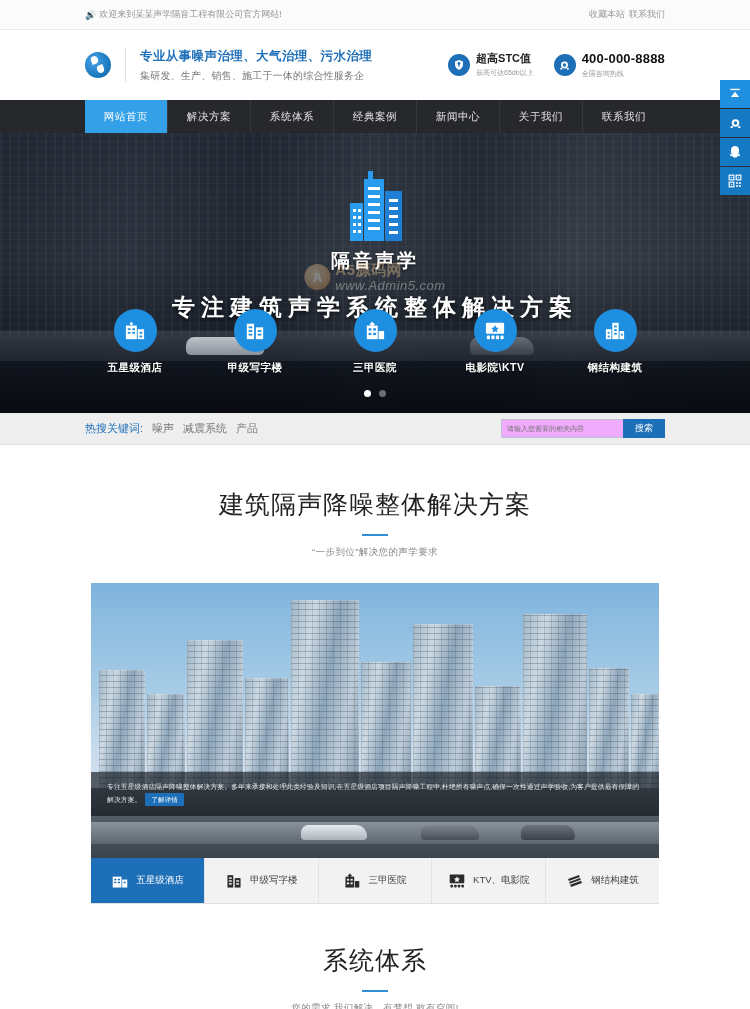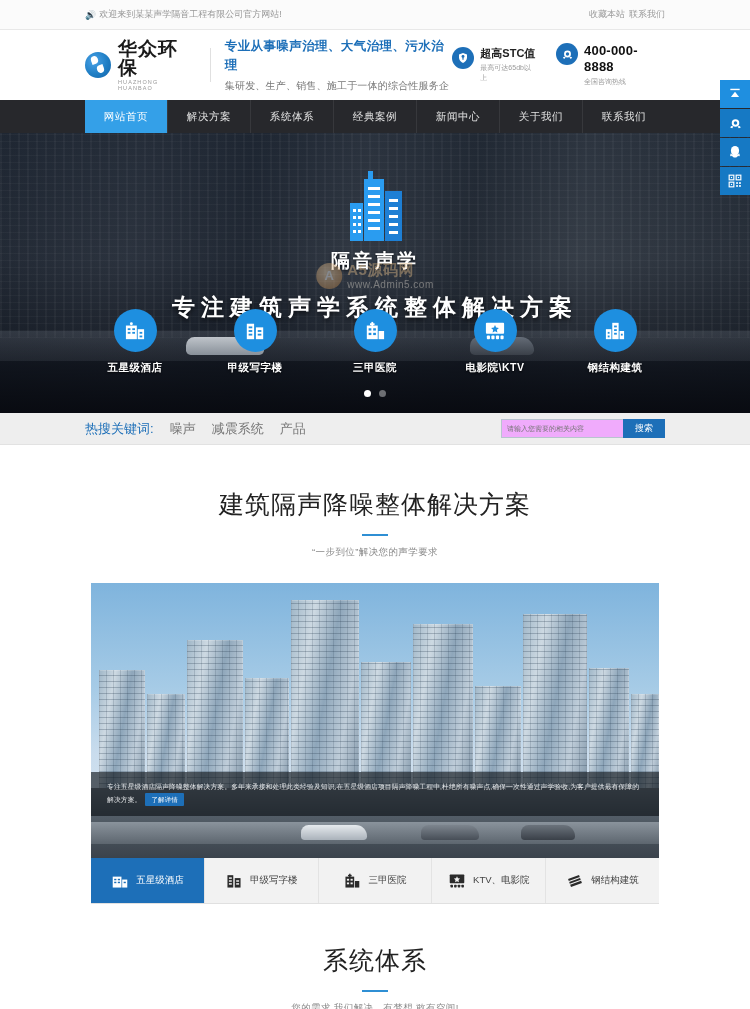--- a/index.html
+++ b/index.html
@@ -72,21 +72,21 @@
   }
   .slogan { line-height: 1.5; }
   .slogan-main {
     font-size: 12.5px; font-weight: bold; color: #1d6fb8;
     letter-spacing: 0.4px;
   }
   .slogan-sub {
     font-size: 10px; color: #777; margin-top: 3px; letter-spacing: 0.2px;
   }
   .header-right { margin-left: auto; display: flex; align-items: center; gap: 20px; }
-  .hr-item { display: flex; gap: 6px; }
+  .hr-item { display: flex; align-items: center; gap: 6px; }
   .hr-circle {
     width: 22px; height: 22px; border-radius: 50%;
     background: #1d6fb8; color: #fff;
     display: flex; align-items: center; justify-content: center;
     font-size: 12px; flex-shrink: 0;
   }
   .hr-t1 { font-size: 11px; font-weight: bold; color: #222; line-height: 1.2; }
   .hr-t1.phone { font-size: 13px; color: #111; letter-spacing: 0.2px; }
   .hr-t2 { font-size: 7px; color: #9a9a9a; margin-top: 2px; }
 
@@ -186,21 +186,21 @@
   
   .searchbar {
     height: 32px; background: #eeeeee;
     border-bottom: 1px solid #e2e2e2;
     display: flex; align-items: center;
   }
   .searchbar-inner {
     width: 580px; margin: 0 auto;
     display: flex; align-items: center; justify-content: space-between;
   }
-  .keywords { display: flex; align-items: center; gap: 16px; font-size: 13px; color: #777; }
+  .keywords { display: flex; align-items: center; gap: 9px; font-size: 11px; color: #777; }
   .kw-label { color: #1d6fb8; }
   .keywords a { color: #777; text-decoration: none; }
   .search-box { display: flex; align-items: stretch; height: 19px; }
   .search-input {
     width: 122px; border: 1px solid #b9c4cf; border-right: none;
     background: #f0abfc; font-size: 7px; color: #666;
     padding: 0 5px; outline: none;
     font-family: "Liberation Sans", sans-serif;
   }
   .search-btn {
@@ -274,21 +274,21 @@
     opacity: 0.42; pointer-events: none; z-index: 5;
   }
   .wm-circle {
     width: 26px; height: 26px; border-radius: 50%;
     background: radial-gradient(circle at 40% 35%, #f3d7b0, #c9945a 70%, #9c6b36);
     display: flex; align-items: center; justify-content: center;
     color: #fff; font-size: 13px; font-weight: bold;
   }
   .wm-text { line-height: 1.1; }
   .wm-t1 { font-size: 15px; font-weight: bold; color: #e8c08a; letter-spacing: 0.5px; }
-  .wm-t2 { font-size: 10px; color: #e4ddd2; letter-spacing: 0.5px; }
+  .wm-t2 { font-size: 13px; color: #e4ddd2; letter-spacing: 0.5px; font-style: italic; }
 
   
   .tabs {
     width: 568px; margin: 0 auto;
     display: flex; height: 46px; background: #f2f2f2;
     border-bottom: 1px solid #e0e0e0;
   }
   .tab {
     flex: 1; display: flex; align-items: center; justify-content: center;
     gap: 7px; border-right: 1px solid #e3e3e3;
@@ -328,24 +328,20 @@
         <span>收藏本站</span>
         <span>联系我们</span>
       </div>
     </div>
   </div>
 
   <div class="header">
     <div class="header-inner">
       <div class="logo-block">
         <div class="logo-mark"></div>
-        <div class="logo-text">
-          <div class="logo-cn">华众环保</div>
-          <div class="logo-en">HUAZHONG HUANBAO</div>
-        </div>
       </div>
       <div class="logo-divider"></div>
       <div class="slogan">
         <div class="slogan-main">专业从事噪声治理、大气治理、污水治理</div>
         <div class="slogan-sub">集研发、生产、销售、施工于一体的综合性服务企</div>
       </div>
       <div class="header-right">
         <div class="hr-item">
           <div class="hr-circle">
             <svg width="12" height="12" viewBox="0 0 24 24" fill="#fff">

